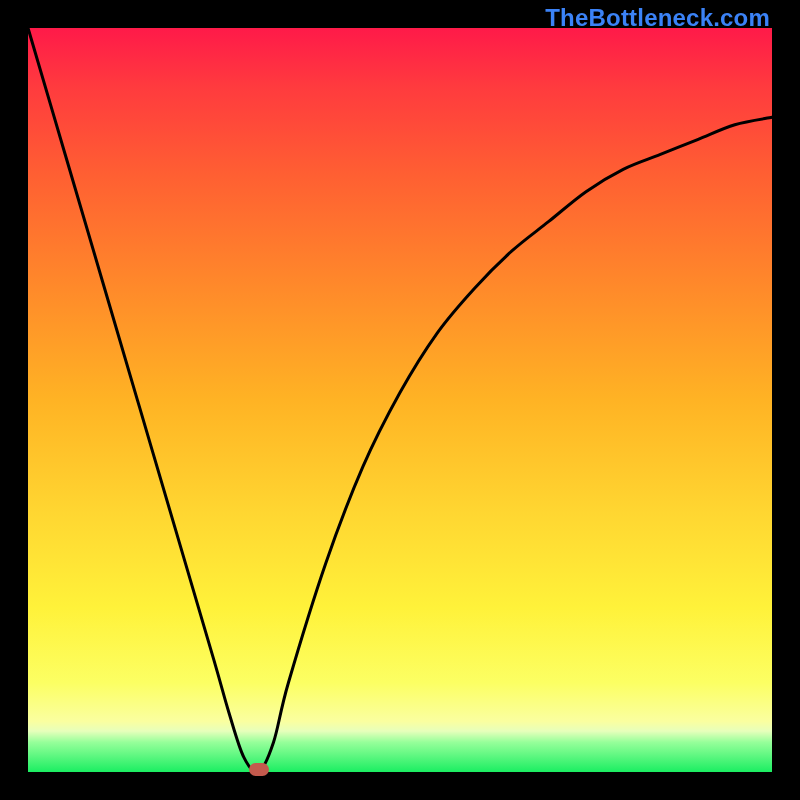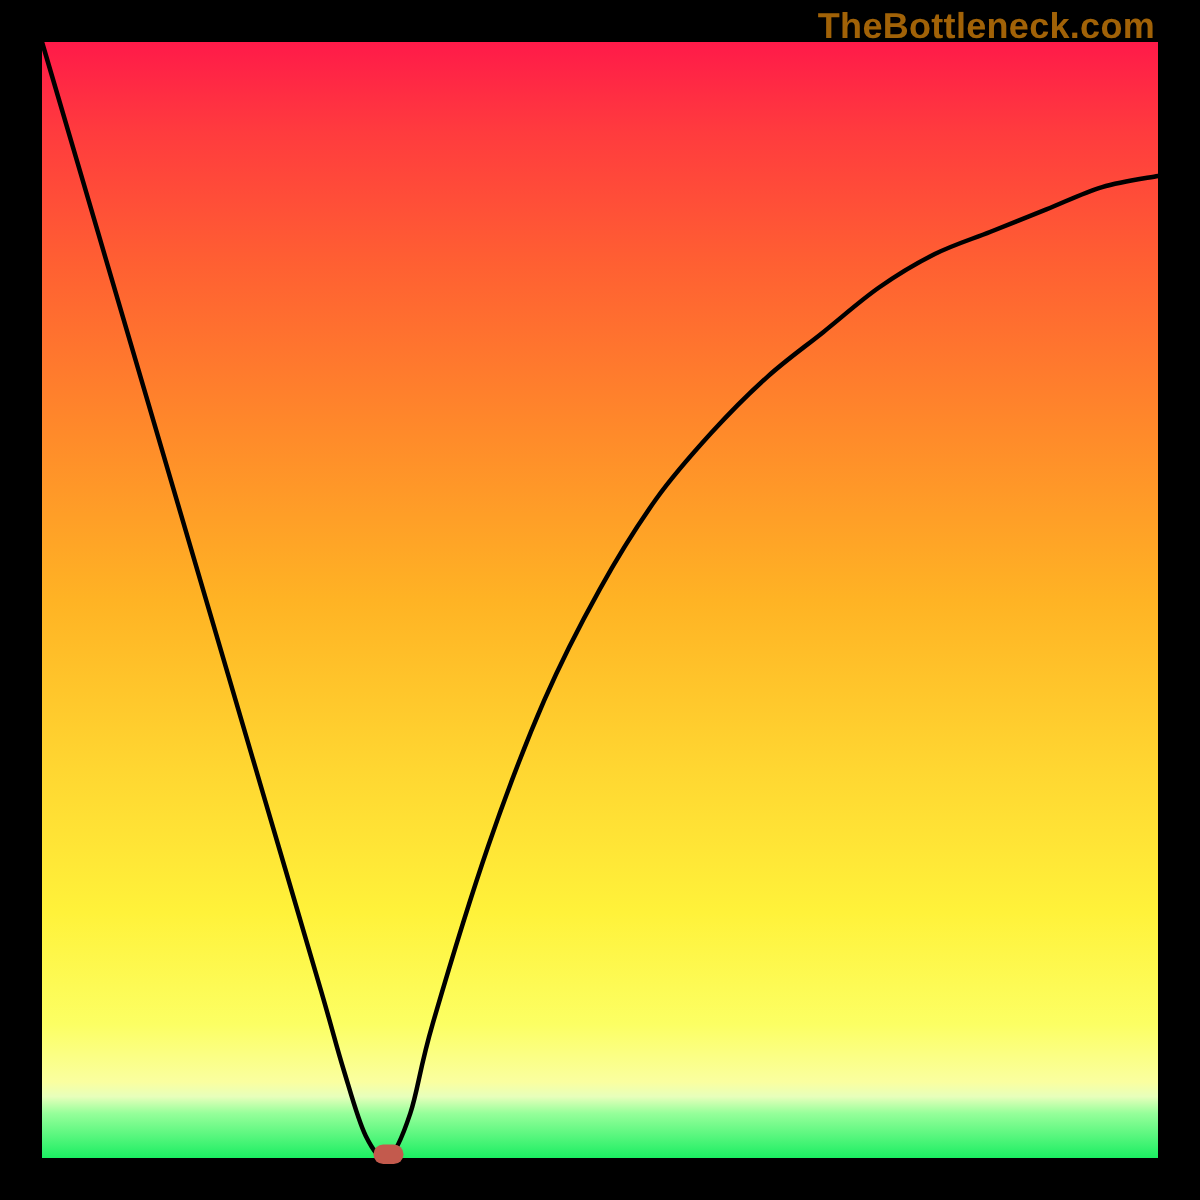--- a/index.html
+++ b/index.html
@@ -42,21 +42,21 @@
         #1bee62 100%
       );
   }
   .watermark {
     position: absolute;
     top: 4px;
     right: 30px;
     font-family: Arial, Helvetica, sans-serif;
     font-size: 24px;
     font-weight: 600;
-    color: #a16207;
+    color: #3b82f6;
     letter-spacing: 0.2px;
     user-select: none;
   }
   svg.curve {
     position: absolute;
     left: 28px;
     top: 28px;
     width: 744px;
     height: 744px;
     overflow: visible;

